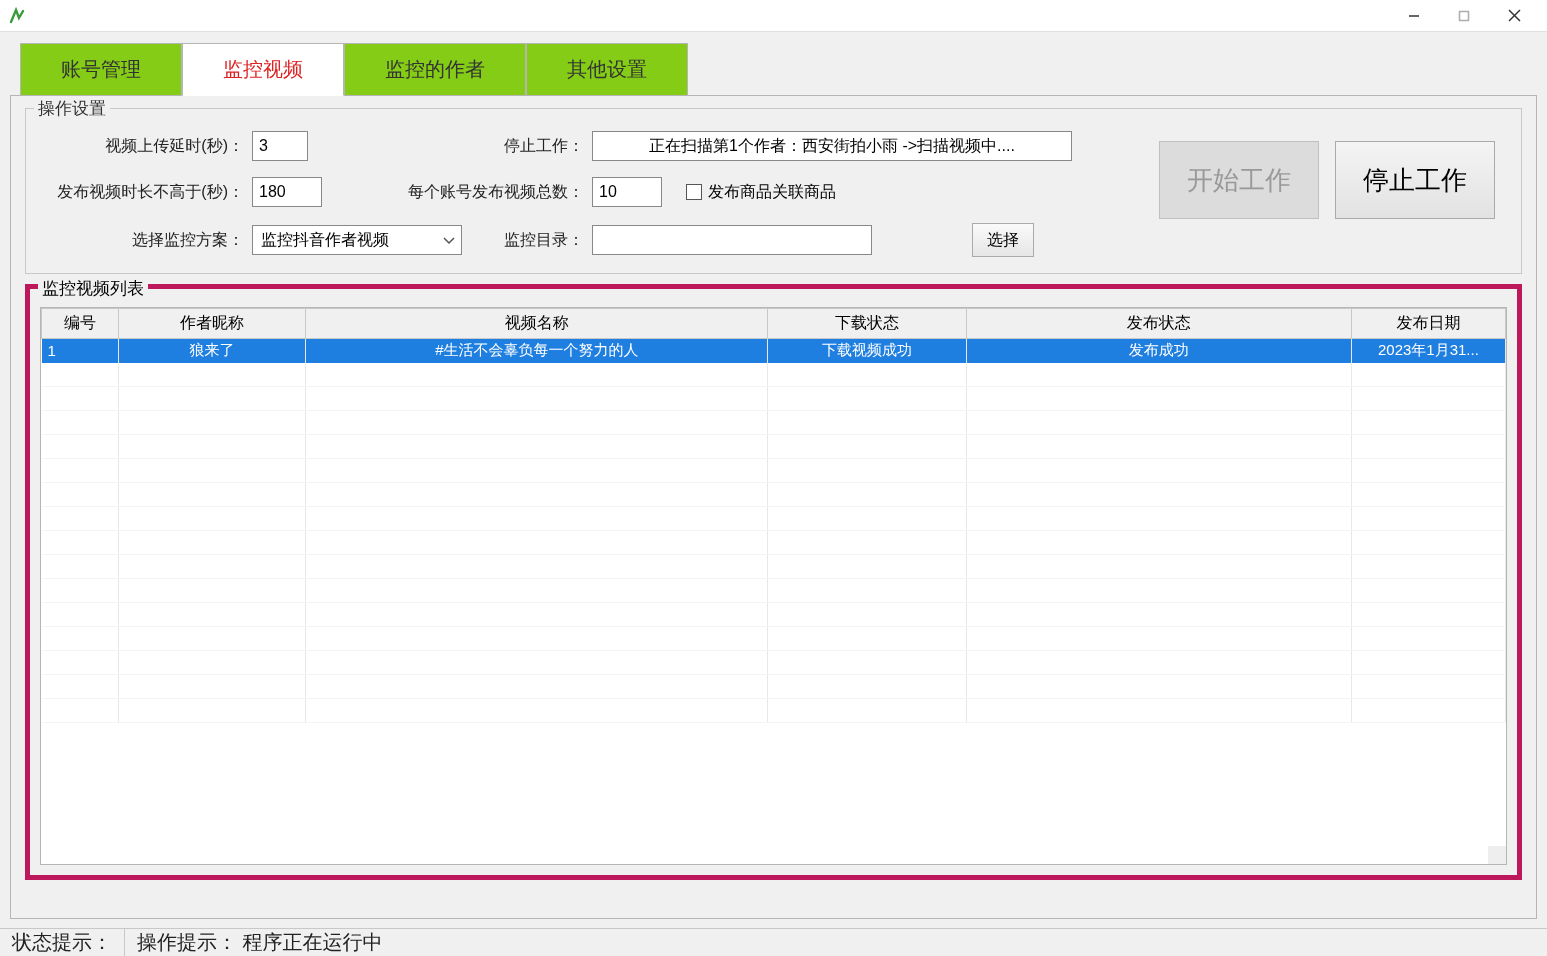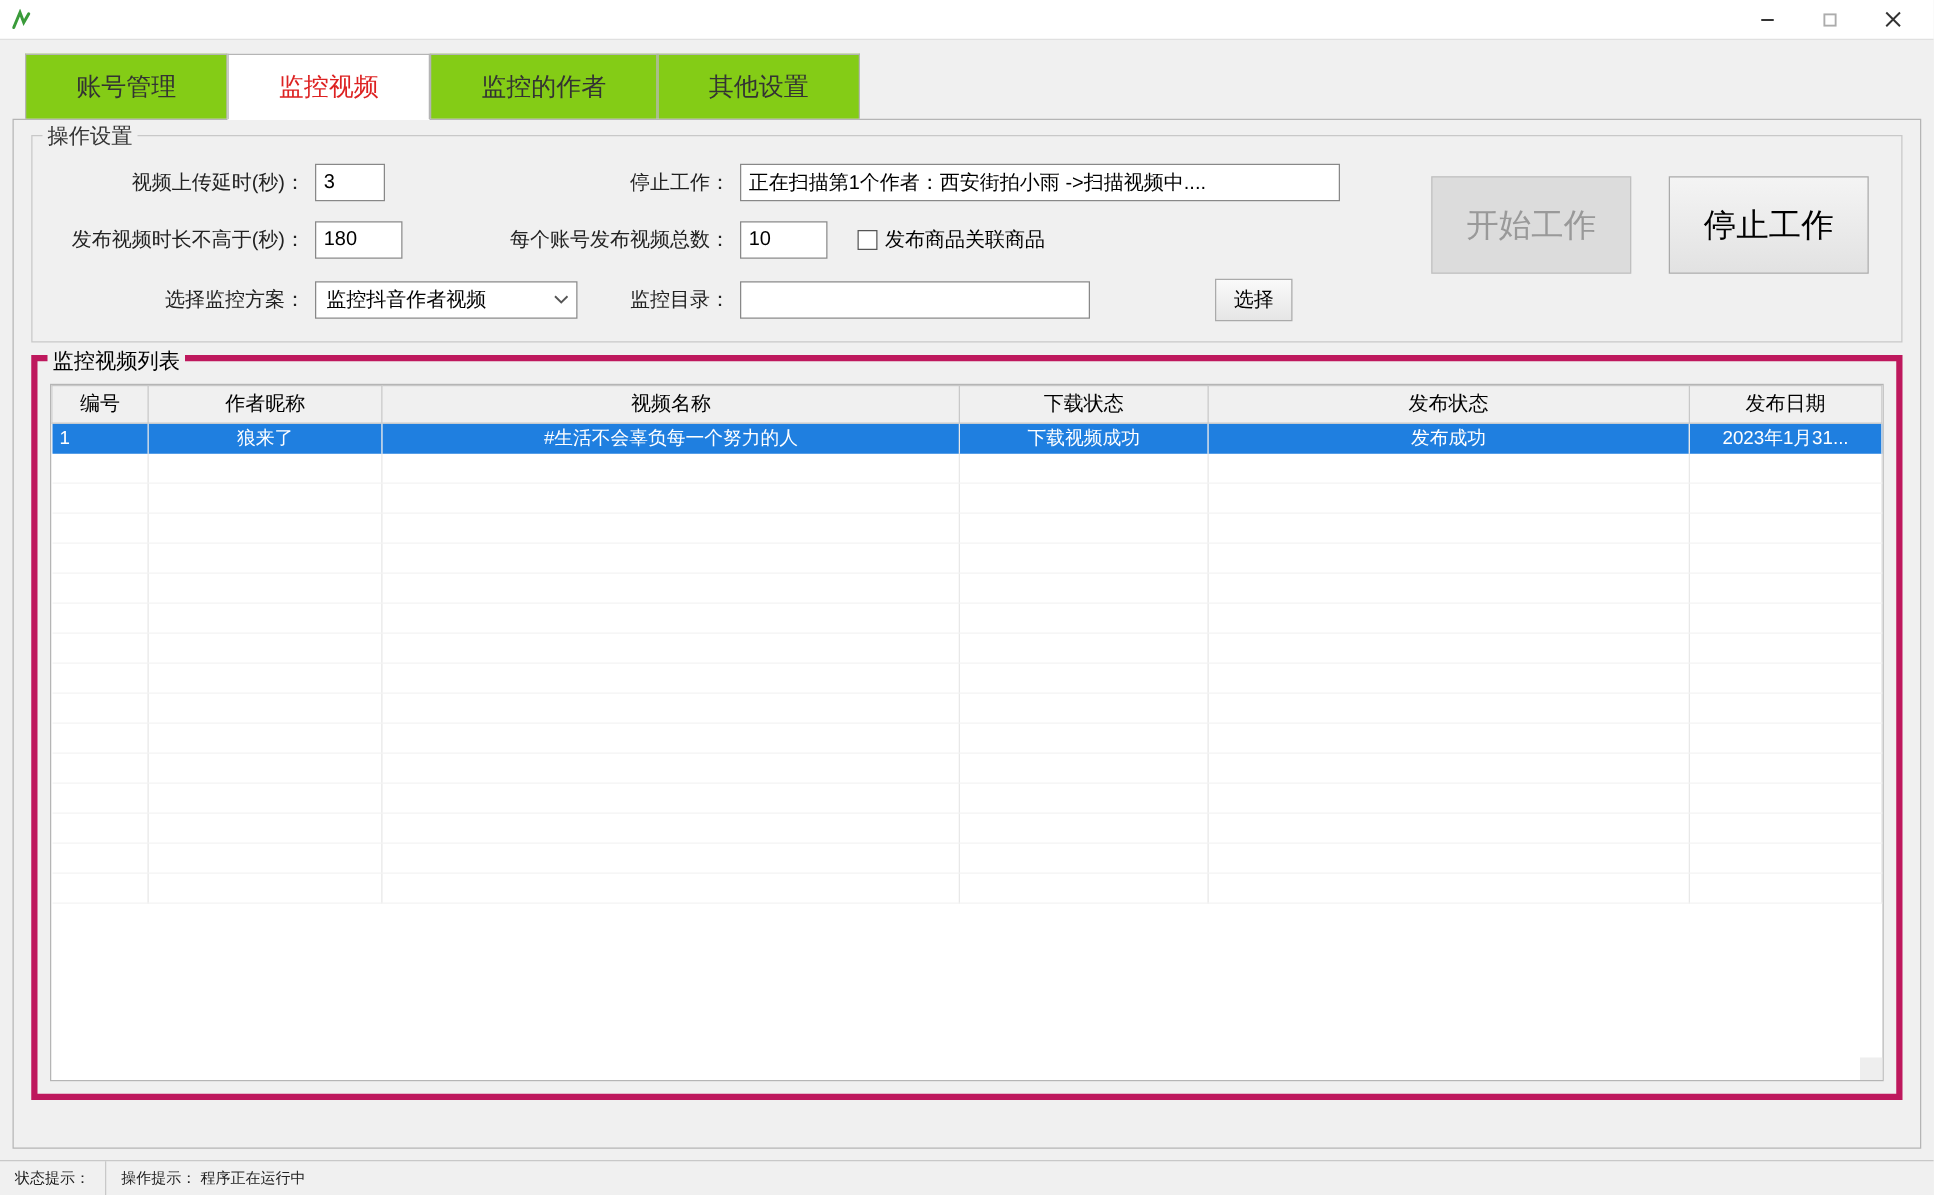--- a/index.html
+++ b/index.html
@@ -98,21 +98,21 @@
 .field-input {
   height: 30px;
   border: 1px solid #888;
   background: #fff;
   padding: 0 6px;
   font-size: 16px;
   font-family: inherit;
 }
 .w50 { width: 56px; }
 .w70 { width: 70px; }
-.w480 { width: 480px; }
+.w480 { width: 480px; text-align: center; }
 .w280 { width: 280px; }
 .select-combo {
   display: inline-flex;
   align-items: center;
   height: 30px;
   border: 1px solid #888;
   background: #fff;
   padding: 0 6px 0 8px;
   width: 210px;
   justify-content: space-between;
@@ -124,21 +124,21 @@
   height: 34px;
   border: 1px solid #aaa;
   background: linear-gradient(#fafafa,#e6e6e6);
   padding: 0 14px;
   font-size: 16px;
   font-family: inherit;
 }
 .action-buttons {
   margin-left: auto;
   display: flex;
-  gap: 30px;
+  gap: 16px;
   align-items: flex-start;
   padding-right: 10px;
   padding-top: 10px;
 }
 .big-btn {
   width: 160px; height: 78px;
   font-size: 26px;
   font-family: inherit;
   border: 1px solid #aaa;
   background: linear-gradient(#f4f4f4,#e2e2e2);
@@ -189,21 +189,21 @@
 table.grid tr.selected td { background: #1f7fe0; color: #fff; }
 table.grid td.tl { text-align: left; }
 .statusbar {
   position: absolute;
   left: 0; right: 0; bottom: 0;
   height: 28px;
   background: #f0f0f0;
   border-top: 1px solid #c8c8c8;
   display: flex;
   align-items: flex-start;
-  font-size: 12px;
+  font-size: 20px;
   color: #222;
 }
 .statusbar .cell { padding: 0 12px; border-right: 1px solid #c8c8c8; height: 100%; display:flex; align-items:center; }
 .row-stripe tr:nth-child(odd) td { }
 .empty-rows td { border-bottom: 1px solid #f4f4f4; }
 .scroll-corner {
   position:absolute; right:0; bottom:0; width:18px; height:18px; background:#eee;
 }
 </style>
 </head>

